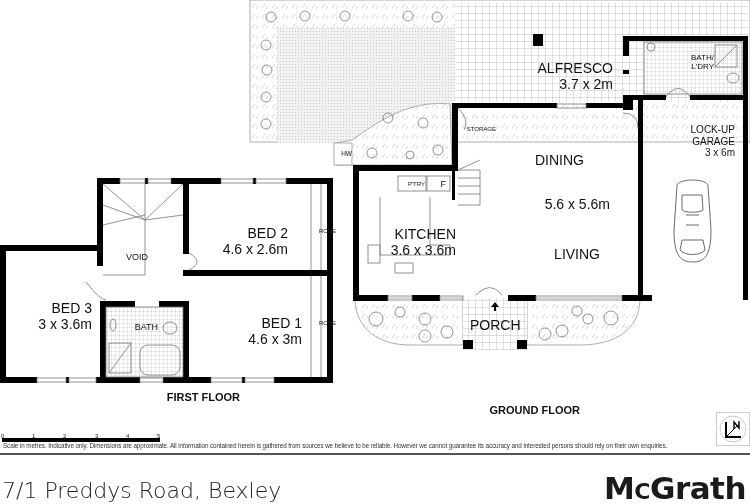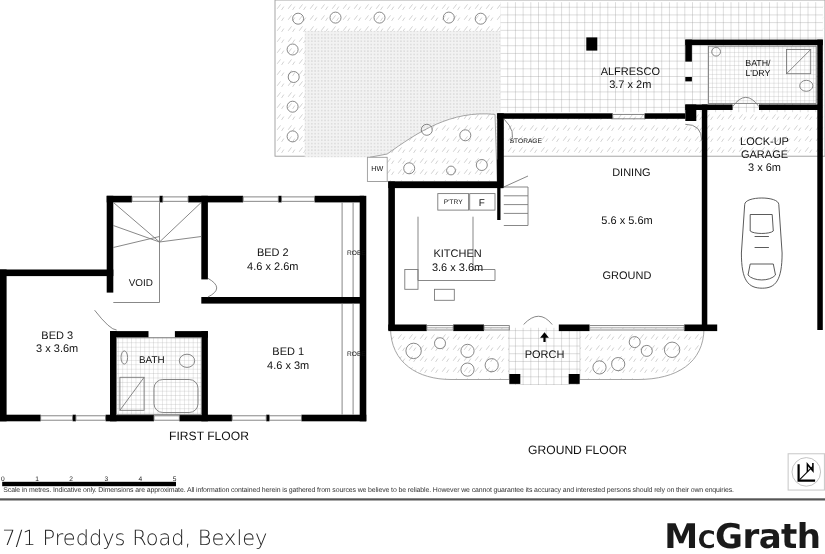--- a/index.html
+++ b/index.html
@@ -1,24 +1,24 @@
 <!DOCTYPE html>
 <html><head>
 <meta charset="utf-8">
 <style>
   html, body { margin:0; padding:0; background:#ffffff; }
   body { width:750px; height:504px; position:relative; overflow:hidden; font-family:"Liberation Sans", sans-serif; color:#111; }
   #plan { position:absolute; left:0; top:0; }
-  .lbl { position:absolute; font-family:"Liberation Sans", sans-serif; color:#111; text-align:center; white-space:nowrap; line-height:1.15; }
-  .room { font-size:10px; }
+  .lbl { position:absolute; font-family:"Liberation Sans", sans-serif; color:#111; text-align:right; white-space:nowrap; line-height:1.15; }
+  .room { font-size:14px; }
   .small { font-size:6px; }
-  .floor-title { font-size:11px; font-weight:normal; }
+  .floor-title { font-size:11px; font-weight:bold; }
   .disclaimer { position:absolute; left:3px; top:442px; font-size:6.3px; color:#333; white-space:nowrap; letter-spacing:-0.1px; }
   .rule { position:absolute; left:0; top:453px; width:750px; height:1.5px; background:#555; }
-  .address { position:absolute; left:2px; top:478px; font-size:19px; color:#222; white-space:nowrap; font-family:"DejaVu Sans", sans-serif; font-weight:300; }
+  .address { position:absolute; left:2px; top:478px; font-size:22px; color:#222; white-space:nowrap; font-family:"DejaVu Sans", sans-serif; font-weight:300; }
   .brand { position:absolute; right:4px; top:470px; font-size:31px; font-weight:bold; color:#1a1a1a; font-family:"DejaVu Sans", sans-serif; letter-spacing:-0.5px; }
   .brand .c { font-size:22px; }
   .scale-tick { position:absolute; top:433px; font-size:6px; color:#222; }
   .scale-bar { position:absolute; left:2px; top:438px; width:158px; height:4px; background:#000; }
   .compass { position:absolute; left:716px; top:412px; width:32px; height:32px; border:1px solid #ccc; background:#fff; }
 </style>
 </head>
 <body>
 
 <svg id="plan" width="750" height="430" viewBox="0 0 750 430">
@@ -222,23 +222,23 @@
 <div class="lbl" style="left:664px;top:53px;width:50px;font-size:8px;">
   <div>BATH/</div>
   <div>L'DRY</div>
 </div>
 <div class="lbl room" style="left:655px;top:124px;width:80px;font-size:10px;">
   <div>LOCK-UP</div>
   <div>GARAGE</div>
   <div>3 x 6m</div>
 </div>
 <div class="lbl small" style="left:460px;top:126px;width:36px;">STORAGE</div>
-<div class="lbl room" style="left:544px;top:152px;width:60px;">DINING</div>
+<div class="lbl room" style="left:524px;top:152px;width:60px;">DINING</div>
 <div class="lbl room" style="left:530px;top:196px;width:80px;">5.6 x 5.6m</div>
-<div class="lbl room" style="left:540px;top:246px;width:60px;">GROUND</div>
+<div class="lbl room" style="left:540px;top:246px;width:60px;">LIVING</div>
 <div class="lbl room" style="left:376px;top:226px;width:80px;">
   <div>KITCHEN</div>
   <div>3.6 x 3.6m</div>
 </div>
 <div class="lbl small" style="left:399px;top:181px;width:26px;">P'TRY</div>
 <div class="lbl" style="left:430px;top:179px;width:16px;font-size:9px;">F</div>
 <div class="lbl room" style="left:470px;top:317px;width:50px;">PORCH</div>
 <div class="lbl" style="left:334px;top:150px;width:18px;font-size:6.5px;">HW</div>
 <div class="lbl floor-title" style="left:470px;top:404px;width:110px;">GROUND FLOOR</div>
 

